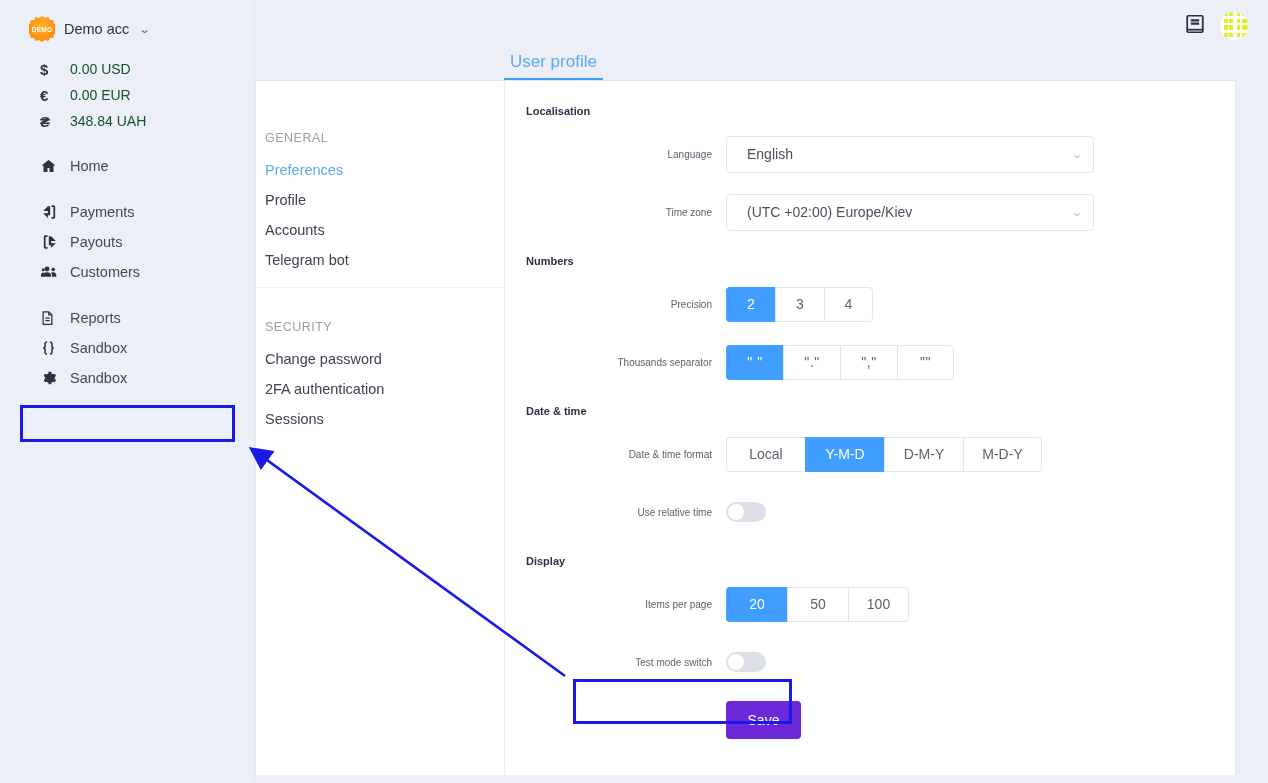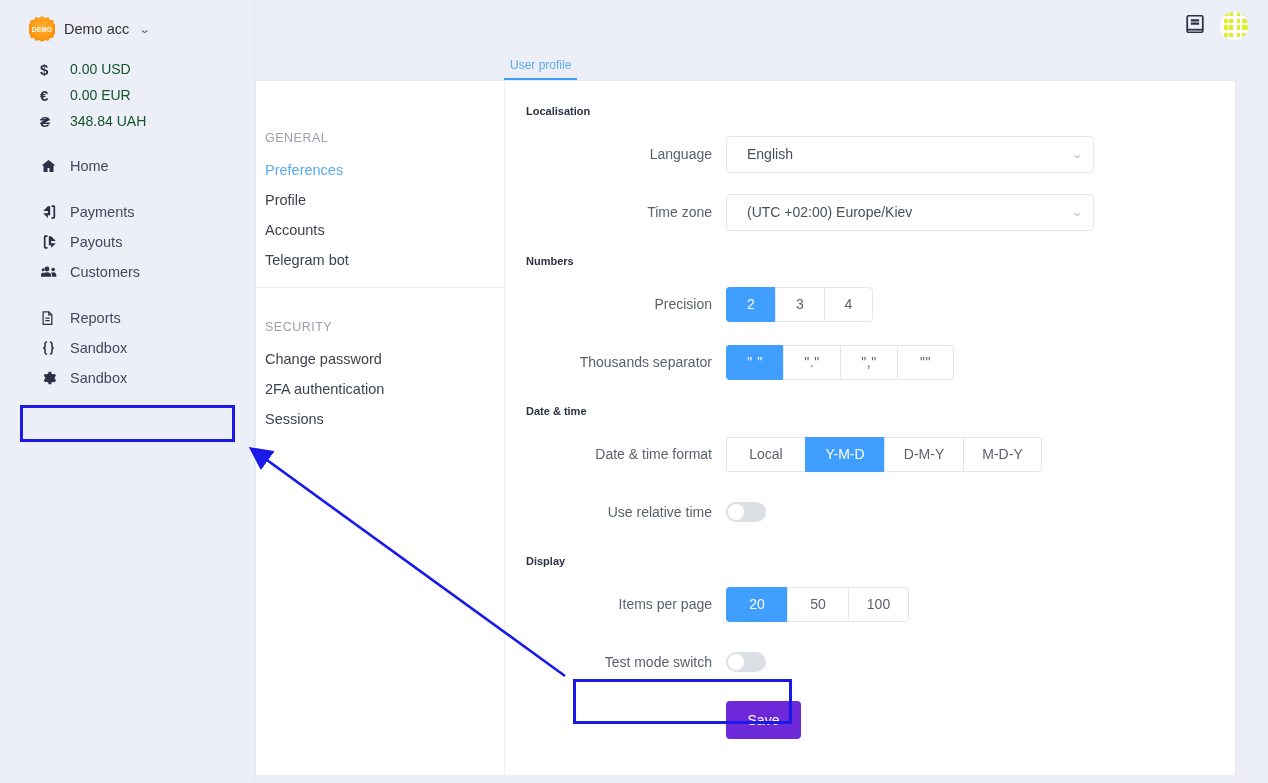--- a/index.html
+++ b/index.html
@@ -90,21 +90,21 @@
                       #ffffff 48% 60%, transparent 60% 72%, #ffffff 72% 80%, transparent 80% 100%),
       linear-gradient(0deg, #ffffff 0 12%, transparent 12% 26%, #ffffff 26% 36%, transparent 36% 52%,
                       #ffffff 52% 62%, transparent 62% 74%, #ffffff 74% 84%, transparent 84% 100%);
     background-blend-mode: screen, screen;
     opacity: .95;
   }
 
   .tabs { padding-left: 0; height: 28px; display: flex; align-items: flex-end; }
   .tab {
     margin-left: 0; padding: 0 6px 6px 6px;
-    font-size: 12px; color: #5aabf0; cursor: pointer;
+    font-size: 17px; color: #5aabf0; cursor: pointer;
     border-bottom: 2px solid #409eff;
   }
   .tabs-wrap { padding-left: 249px; }
 
   .card {
     margin: 0 16px 0 0; margin-left: 0;
     background: #fff; height: 695px;
     display: flex; border: 1px solid #e6e9f0; border-bottom: none;
   }
   .card-outer { padding: 0 16px 0 0; }
@@ -122,21 +122,21 @@
   }
   .set-item.active { color: #5aabf0; }
   .sec-div { border-top: 1px solid #eceff3; margin: 12px 0 14px 0; }
 
   .panel { flex: 1 1 auto; padding: 24px 0 0 21px; background: #fff; position: relative; }
   .grp-title { font-size: 11px; font-weight: bold; color: #2c3144; margin-bottom: 8px; }
 
   .field { display: flex; align-items: center; margin: 0 0 0 0; height: 58px; }
   .f-label {
     width: 200px; flex: 0 0 200px; text-align: right; padding-right: 14px;
-    font-size: 14px; color: #5c616e;
+    font-size: 10px; color: #5c616e;
   }
   .select {
     width: 368px; height: 37px; border: 1px solid #e3e6ed; border-radius: 4px;
     display: flex; align-items: center; padding: 0 20px;
     font-size: 14px; color: #4a4f5c; position: relative; cursor: pointer;
     background: #fff;
   }
   .select .chev {
     position: absolute; right: 11px; color: #c2c7d0; font-size: 12px;
     transform: scaleX(1.3);

